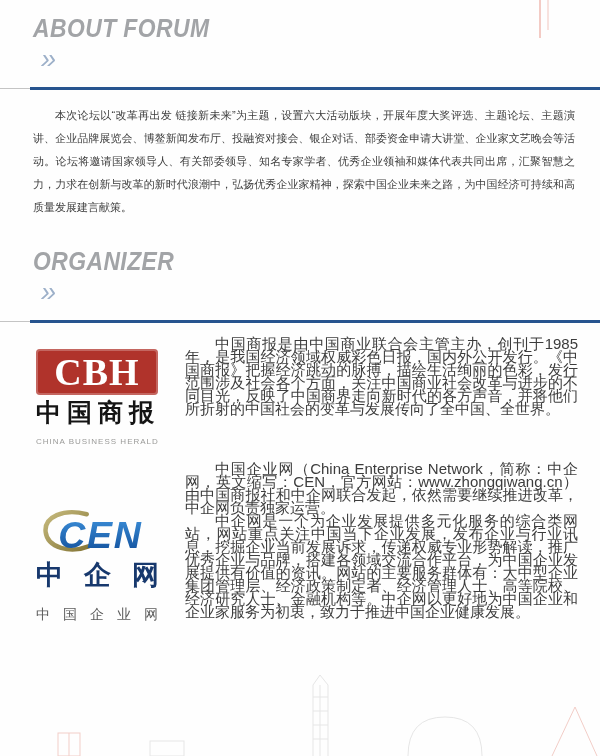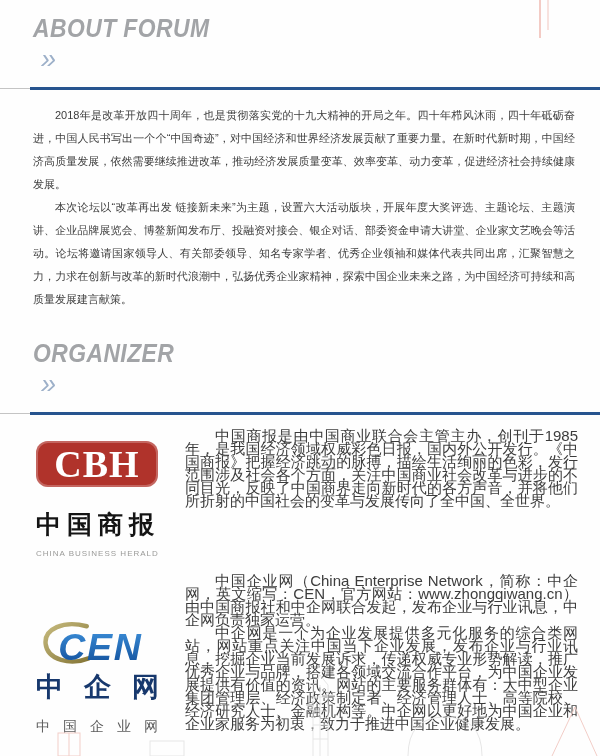--- a/index.html
+++ b/index.html
@@ -44,27 +44,27 @@
   .org-sec { margin-top:14px; }
 
   .org-row { display:flex; margin:14px 22px 0 33px; }
   .org-row.cen-row { margin-top:16px; }
   .logo-col { width:152px; flex:none; display:flex; flex-direction:column; align-items:flex-start; padding-left:3px; }
   .org-text { flex:1; font-size:15px; line-height:13px; }
 
   
   .cbh-col { margin-top:12px; }
   .cbh-box {
-    width:122px; height:46px; background:#b0332b; border-radius:12px;
+    width:122px; height:46px; background:#b0332b; border-radius:4px;
     color:#ffffff; font-family:"Liberation Serif","DejaVu Serif",serif;
     font-weight:700; font-size:38px; line-height:46px; text-align:center;
     letter-spacing:1px; box-shadow:inset 0 0 0 2px rgba(255,255,255,0.25);
   }
   .cbh-zh {
-    margin-top:21px; font-size:25px; font-weight:700; color:#141414;
+    margin-top:1px; font-size:25px; font-weight:700; color:#141414;
     letter-spacing:6px; margin-right:-6px; white-space:nowrap;
     font-family:"Liberation Serif","DejaVu Serif",serif; width:122px; text-align:center;
   }
   .cbh-en {
     margin-top:8px; font-size:8px; color:#9a9a98; letter-spacing:1px;
     white-space:nowrap; width:122px; text-align:center;
   }
 
   
   .cen-col { margin-top:46px; }
@@ -99,21 +99,20 @@
       <div class="head-en">ABOUT FORUM</div>
       <div class="head-zh-row">
         <span class="chev">»</span>
       </div>
     </div>
     <div class="rule">
       <span class="rule-gray"></span>
       <span class="rule-blue"></span>
     </div>
     <div class="body-text about-text">
-      <p>2018年是改革开放四十周年，也是贯彻落实党的十九大精神的开局之年。四十年栉风沐雨，四十年砥砺奋进，中国人民书写出一个个“中国奇迹”，对中国经济和世界经济发展贡献了重要力量。在新时代新时期，中国经济高质量发展，依然需要继续推进改革，推动经济发展质量变革、效率变革、动力变革，促进经济社会持续健康发展。</p>
       <p>本次论坛以“改革再出发 链接新未来”为主题，设置六大活动版块，开展年度大奖评选、主题论坛、主题演讲、企业品牌展览会、博鳌新闻发布厅、投融资对接会、银企对话、部委资金申请大讲堂、企业家文艺晚会等活动。论坛将邀请国家领导人、有关部委领导、知名专家学者、优秀企业领袖和媒体代表共同出席，汇聚智慧之力，力求在创新与改革的新时代浪潮中，弘扬优秀企业家精神，探索中国企业未来之路，为中国经济可持续和高质量发展建言献策。</p>
     </div>
   </section>
 
   <section class="org-sec">
     <div class="sec-head">
       <div class="head-en">ORGANIZER</div>
       <div class="head-zh-row">
         <span class="chev">»</span>
       </div>
@@ -147,21 +146,21 @@
               <stop offset="1" stop-color="#857637"></stop>
             </linearGradient>
           </defs>
           <path d="M 54 7 C 28 0, 6 10, 8 27 C 10 45, 36 51, 56 43" fill="none" stroke="url(#cenGold)" stroke-width="5" stroke-linecap="round"></path>
           <text x="22" y="45" font-size="42" font-weight="bold" font-style="italic" fill="url(#cenBlue)" letter-spacing="2" font-family="Liberation Sans, DejaVu Sans, sans-serif">CEN</text>
         </svg>
         <div class="cen-zh">中企网</div>
         <div class="cen-sub">中国企业网</div>
       </div>
       <div class="body-text org-text">
-        <p>中国企业网（China Enterprise Network，简称：中企网，英文缩写：CEN，官方网站：www.zhongqiwang.cn）由中国商报社和中企网联合发起，发布企业与行业讯息，中企网负责独家运营。</p>
+        <p>中国企业网（China Enterprise Network，简称：中企网，英文缩写：CEN，官方网站：www.zhongqiwang.cn）由中国商报社和中企网联合发起，依然需要继续推进改革，中企网负责独家运营。</p>
         <p>中企网是一个为企业发展提供多元化服务的综合类网站，网站重点关注中国当下企业发展，发布企业与行业讯息，挖掘企业当前发展诉求，传递权威专业形势解读，推广优秀企业与品牌，搭建各领域交流合作平台，为中国企业发展提供有价值的资讯。网站的主要服务群体有：大中型企业集团管理层、经济政策制定者、经济管理人士、高等院校、经济研究人士、金融机构等。中企网以更好地为中国企业和企业家服务为初衷，致力于推进中国企业健康发展。</p>
       </div>
     </div>
   </section>
 
   <svg class="wm wm-bottom" width="600" height="85">
     <g fill="none" stroke="#e6e6e6" stroke-width="1">
       <path d="M313 85 V14 L320 4 L328 14 V85"></path>
       <line x1="313" y1="26" x2="328" y2="26"></line>
       <line x1="313" y1="40" x2="328" y2="40"></line>

